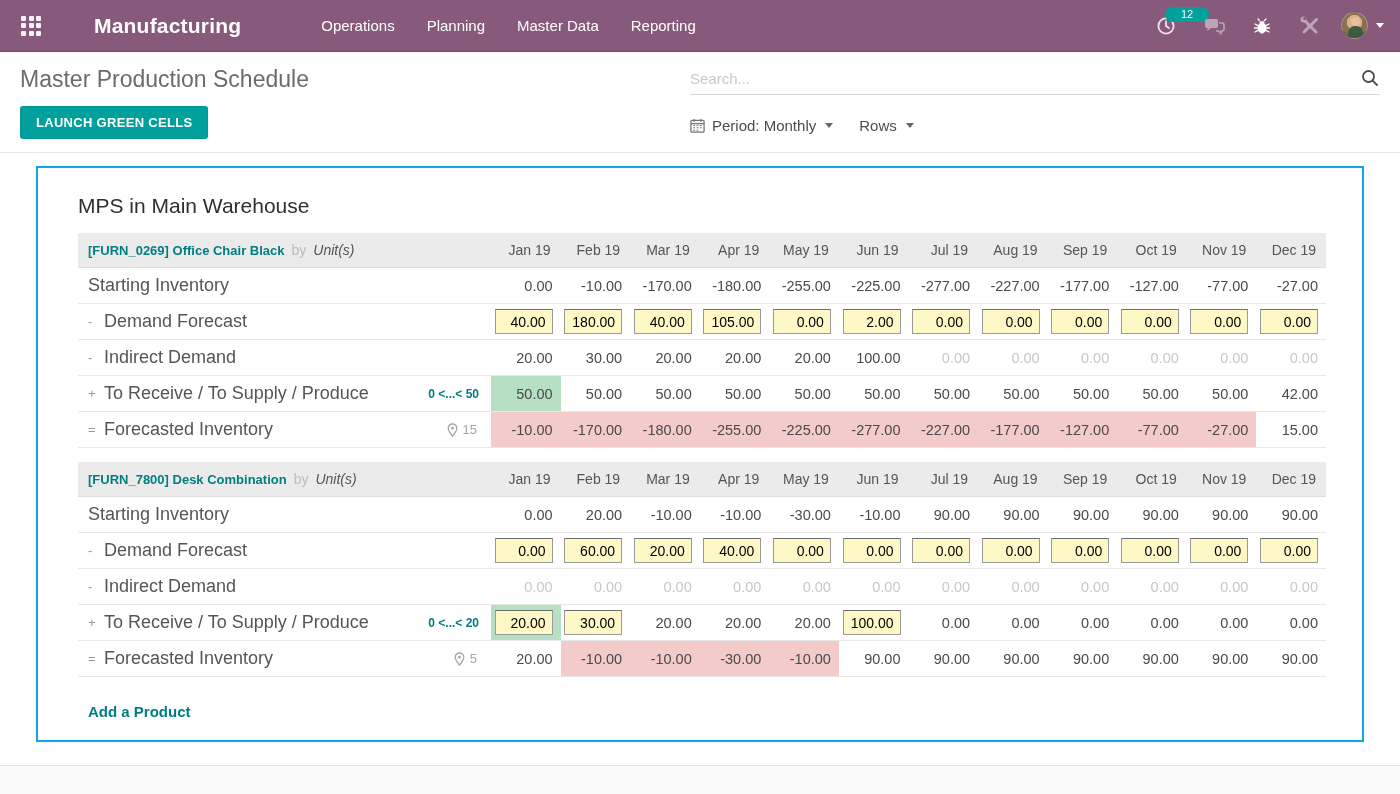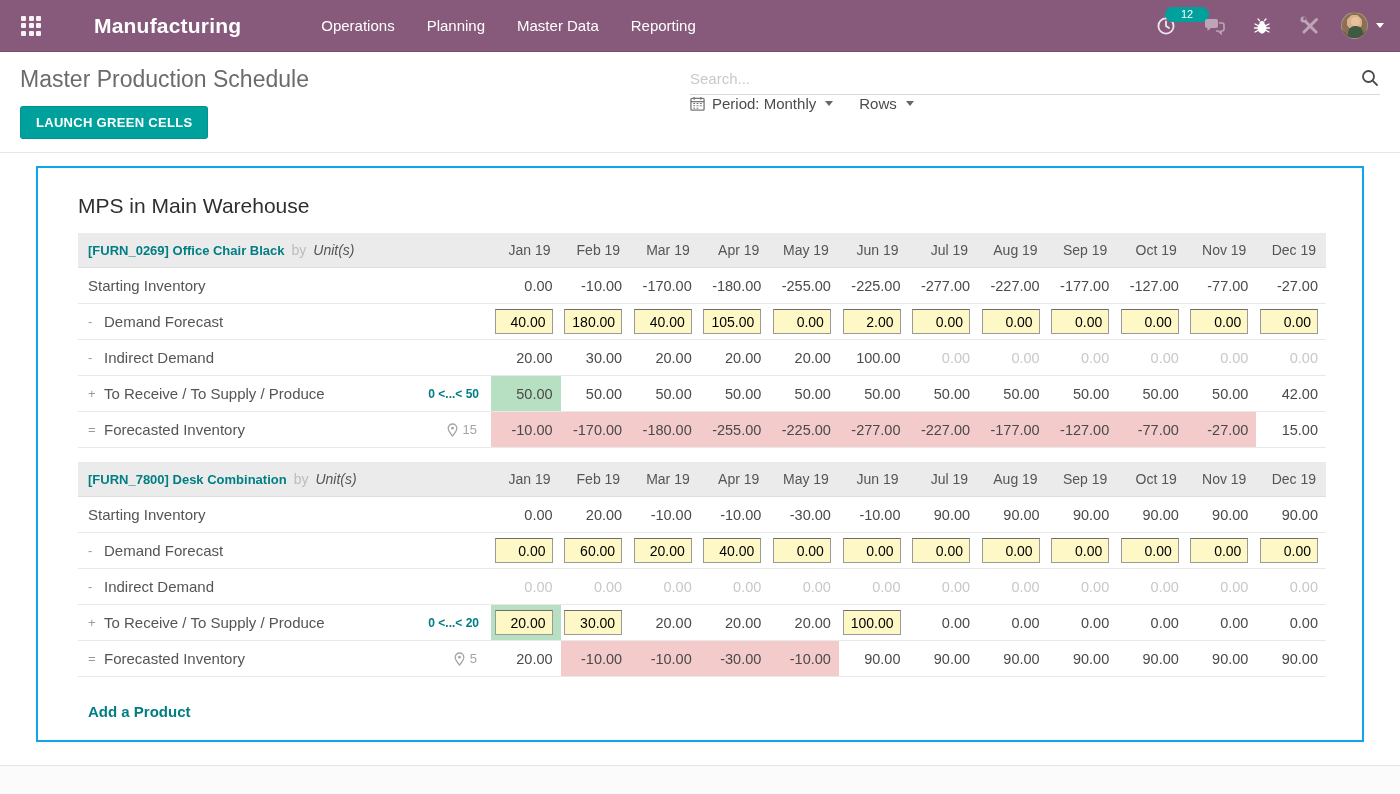--- a/index.html
+++ b/index.html
@@ -42,21 +42,21 @@
   .cp-left { flex:1; }
   .page-title { font-size:23px; color:#6b6b6b; font-weight:400; margin-top:2px; }
   .launch-btn { margin-top:13px; background:var(--accent); color:#fff; border:1px solid rgba(0,0,0,.08);
     font-size:13px; font-weight:700; letter-spacing:.3px; padding:8px 15px; border-radius:3px; cursor:pointer;
     font-family:"Liberation Sans", sans-serif; }
   .cp-right { width:690px; padding-top:4px; }
   .search-row { display:flex; align-items:center; border-bottom:1px solid #d9d9d9; padding-bottom:6px; }
   .search-input { flex:1; border:none; outline:none; font-size:15px; color:#555;
     font-family:"Liberation Sans", sans-serif; }
   .search-input::placeholder { color:#c9c9c9; }
-  .filters-row { display:flex; align-items:center; gap:26px; }
+  .filters-row { display:flex; align-items:center; margin-top:22px; gap:26px; }
   .filter-item { display:flex; align-items:center; gap:7px; font-size:15px; color:#4c4c4c; cursor:pointer; }
   .caret-dark { width:0; height:0; border-left:4px solid transparent; border-right:4px solid transparent;
     border-top:5px solid #666; margin-left:2px; }
 
   
   .content { height:600px; background:#fff; padding:13px 36px 0 36px; }
   .sheet { background:#fff; border:2px solid #0ea5e9; box-shadow:0 1px 2px rgba(0,0,0,.06);
     height:576px; padding:26px 36px 0 40px; }
   .sheet-title { font-size:21px; color:#2f2f2f; font-weight:500; margin-bottom:15px; }
 
@@ -64,21 +64,21 @@
     height:36px; border-bottom:1px solid #e9e9e9; }
   .group-header { background:#ebebeb; border-bottom:1px solid #dedede; height:35px; }
   .gh-label { display:flex; align-items:baseline; gap:7px; padding-left:10px; }
   .product-code { color:var(--link); font-weight:700; font-size:13px; cursor:pointer; }
   .by-label { color:#bdbdbd; font-size:14px; }
   .uom { color:#555; font-size:14px; font-style:italic;text-align:right; }
   .month-cell { text-align:right; padding-right:10px; font-size:14px; color:#555; }
 
   .label-cell { display:flex; align-items:center; height:100%; padding-left:10px; }
   .prefix { width:16px; color:#999; font-size:13px; flex:none; }
-  .row-label { color:#555; font-size:15px; white-space:nowrap; }
+  .row-label { color:#555; font-size:18px; white-space:nowrap; }
   .row-note { margin-left:auto; padding-right:12px; color:var(--link); font-weight:700; font-size:12px; white-space:nowrap; }
   .row-pin { margin-left:auto; padding-right:14px; color:#a5a5a5; display:flex; align-items:center; gap:5px; font-size:13px; }
 
   .mps-cell { height:100%; display:flex; align-items:center; justify-content:flex-end; padding-right:8px; }
   .mps-cell .val { font-size:14.5px; color:#4a4a4a; }
   .mps-cell .val.muted { color:#c8c8cc; }
   .bg-green { background:var(--green); }
   .bg-red { background:var(--red); }
   .num-input { width:58px; height:25px; background:var(--yellow); border:1px solid #9a9a9a;
     border-top-color:#6e6e6e; text-align:right; padding-right:6px; font-size:14px; color:#000;

